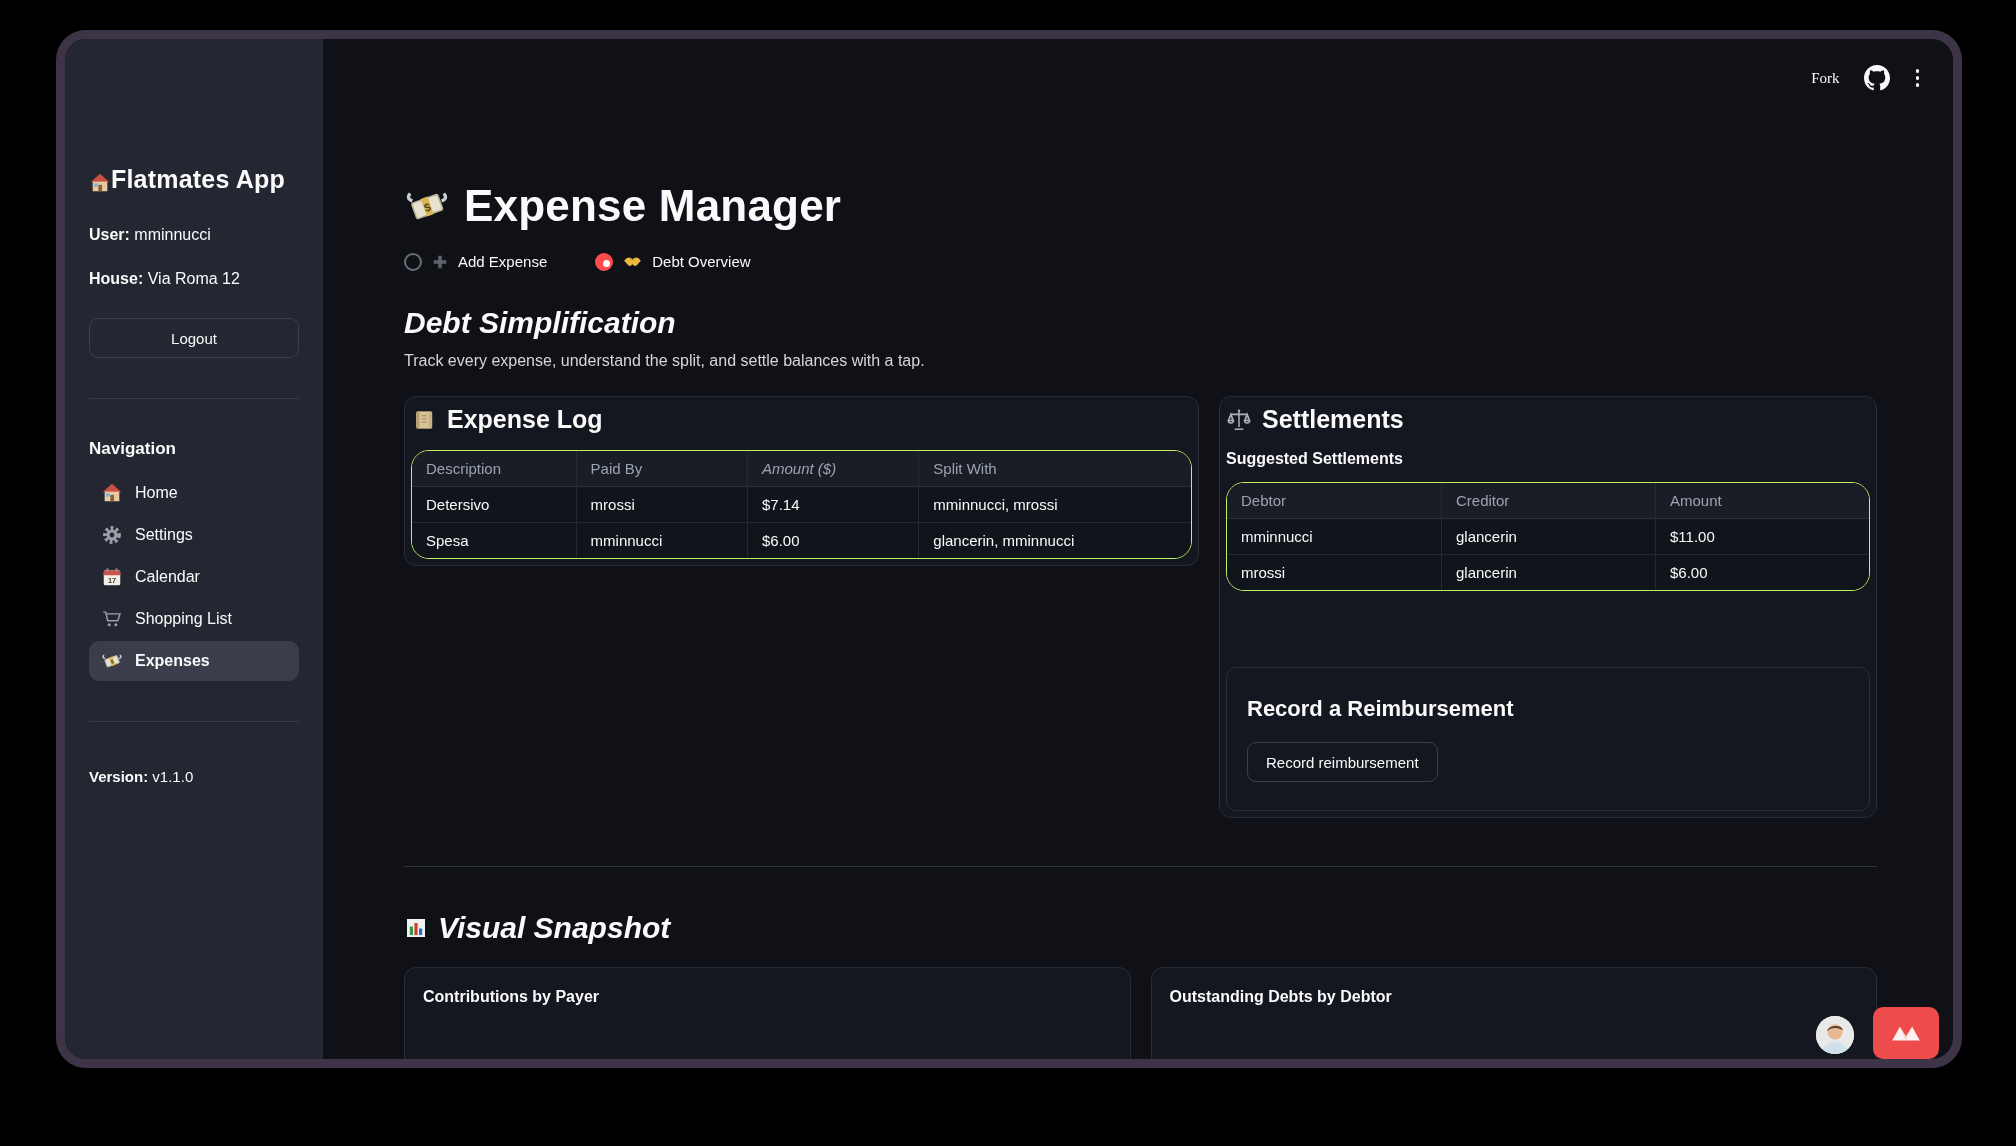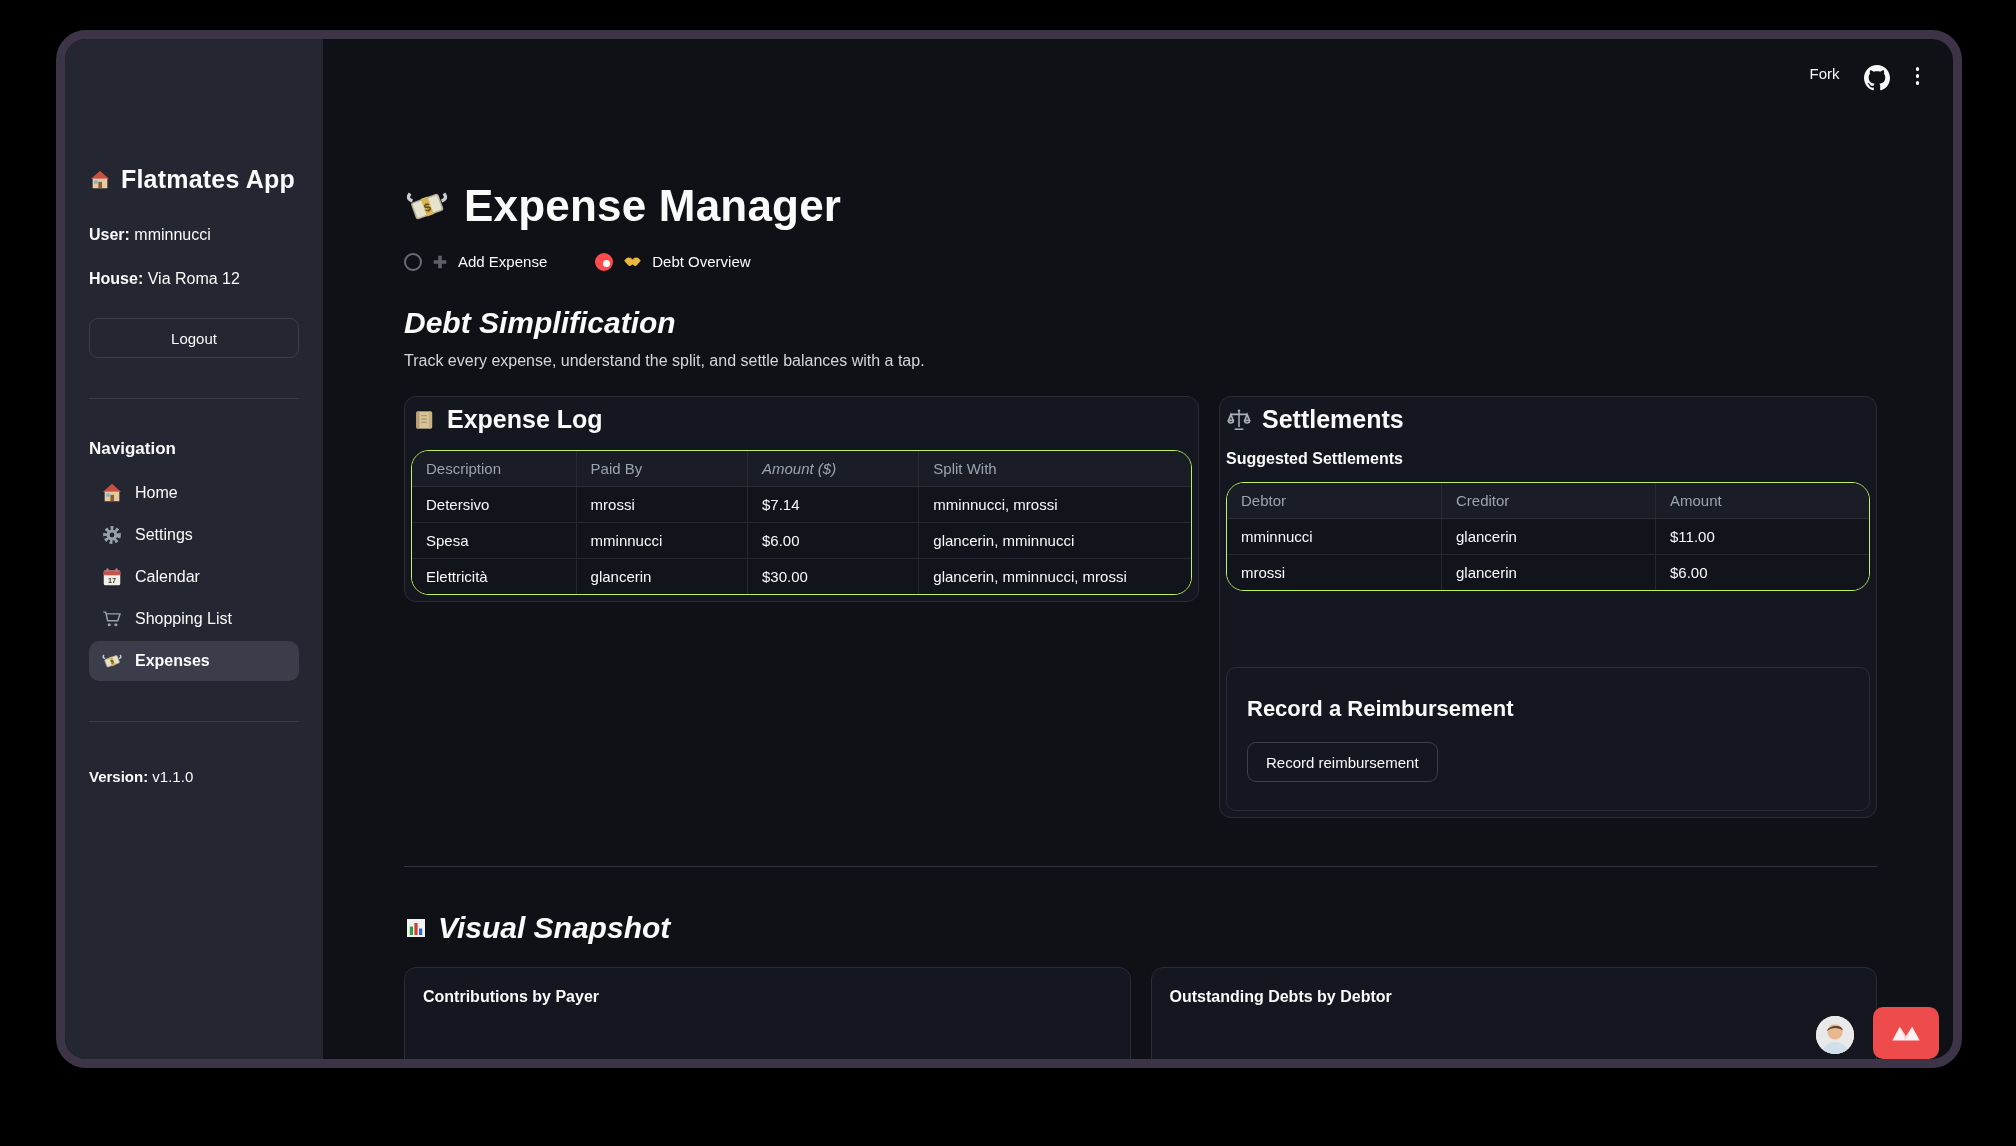--- a/index.html
+++ b/index.html
@@ -8,21 +8,21 @@
   .window {
     position:absolute; left:56px; top:30px; width:1906px; height:1038px;
     background:#0f1117; border:9px solid #3e3447; border-radius:30px;
     overflow:hidden; display:flex;
   }
   
   .sidebar {
     width:258px; flex:none; background:#242731; position:relative;
     padding:126px 24px 24px; color:#fafafa;
   }
-  .logo-row { display:flex; align-items:center; gap:10px; }
+  .logo-row { display:flex; align-items:flex-end; gap:0; }
   .logo-row .app-title { font-size:25px; font-weight:bold; letter-spacing:.2px; }
   .kv { margin-top:32px; font-size:16px; }
   .kv + .kv { margin-top:26px; }
   .kv b { font-weight:bold; }
   .btn {
     display:inline-flex; align-items:center; justify-content:center;
     border:1px solid #3c3e48; background:transparent; color:#fafafa;
     border-radius:9px; font-size:15px; cursor:pointer;
     font-family:"Liberation Sans", sans-serif;
   }
@@ -32,22 +32,22 @@
   .nav-list { margin-top:14px; display:flex; flex-direction:column; gap:2px; }
   .nav-item {
     display:flex; align-items:center; gap:12px; height:40px;
     padding:0 12px; border-radius:10px; font-size:16px; cursor:pointer;
   }
   .nav-item.active { background:#3b3e4a; font-weight:bold; }
   .ver { margin-top:46px; font-size:15px; }
   
   .main { flex:1; position:relative; padding:142px 76px 0 81px; color:#fafafa; overflow:hidden; }
   .topbar {
-    position:absolute; top:26px; right:32px; display:flex; align-items:flex-start;
-    gap:24px; font-size:15px; color:#fafafa;
+    position:absolute; top:26px; right:32px; display:flex; align-items:center;
+    gap:24px; font-size:15px; color:#fafafa;font-family:Liberation Serif, serif;
   }
   .dots { display:flex; flex-direction:column; gap:3.5px; cursor:pointer; padding:2px; }
   .dots i { width:3.5px; height:3.5px; border-radius:50%; background:#fafafa; }
   .h1-row { display:flex; align-items:center; gap:14px; }
   .h1-row h1 { font-size:44px; font-weight:800; letter-spacing:.2px; }
   .radio-row { display:flex; align-items:center; gap:48px; margin-top:20px; }
   .radio-opt { display:flex; align-items:center; gap:9px; font-size:15px; cursor:pointer; }
   .radio-circ {
     width:18px; height:18px; border-radius:50%; border:2px solid #6a6d76;
     background:transparent; position:relative; flex:none;
@@ -286,26 +286,20 @@
                 <td>Detersivo</td>
                 <td>mrossi</td>
                 <td>$7.14</td>
                 <td>mminnucci, mrossi</td>
               </tr>
               <tr>
                 <td>Spesa</td>
                 <td>mminnucci</td>
                 <td>$6.00</td>
                 <td>glancerin, mminnucci</td>
-              </tr>
-              <tr>
-                <td>Elettricità</td>
-                <td>glancerin</td>
-                <td>$30.00</td>
-                <td>glancerin, mminnucci, mrossi</td>
               </tr>
             </tbody>
           </table>
       </section>
 
       <section class="card settle">
         <div class="h3-row">
           <span class="icon">
   <svg width="26" height="26" viewBox="0 0 24 24" stroke="#aab0b8" fill="none" stroke-width="1.4">
                 <circle cx="12" cy="3.4" r="1.2" fill="#aab0b8" stroke="none"></circle>

